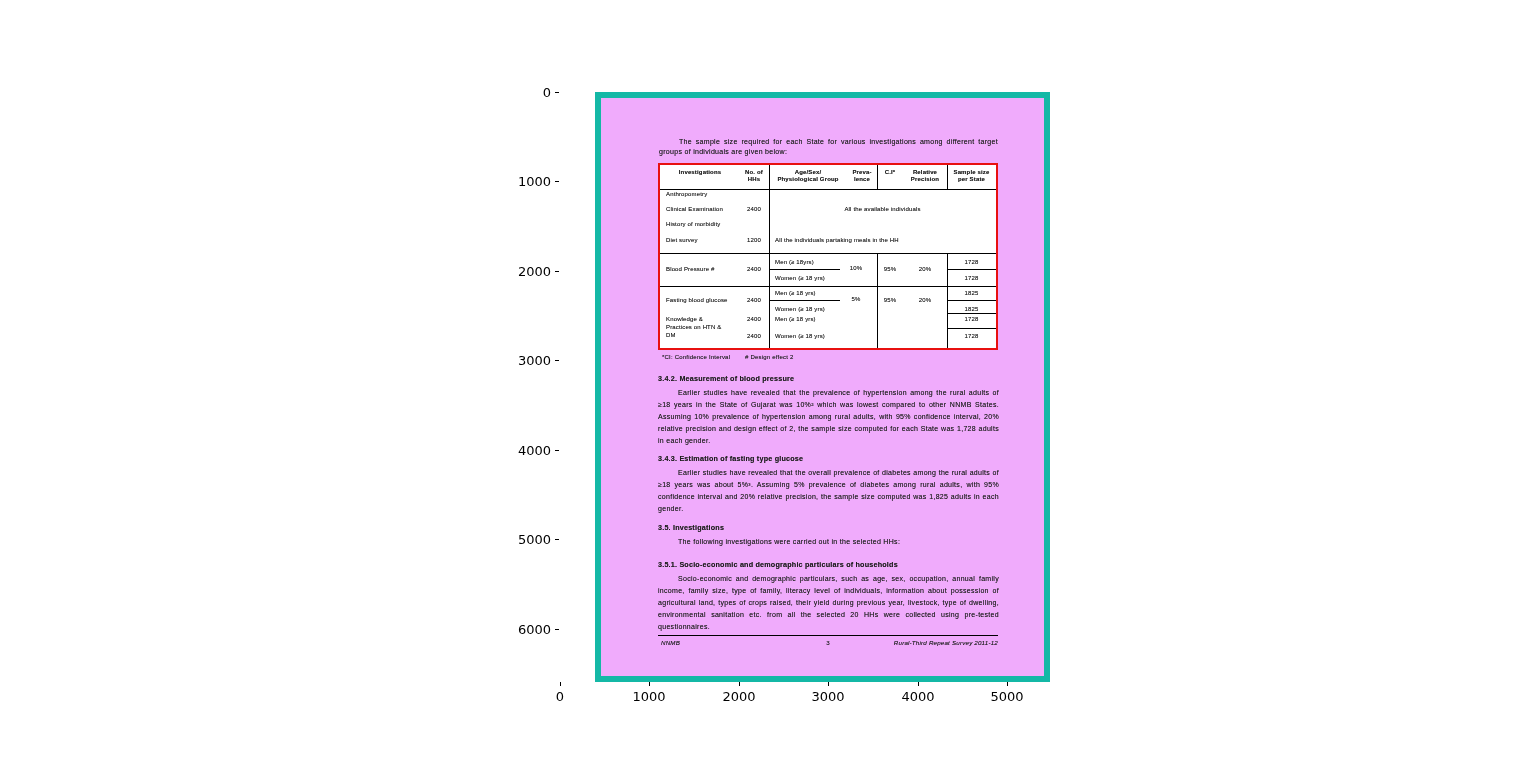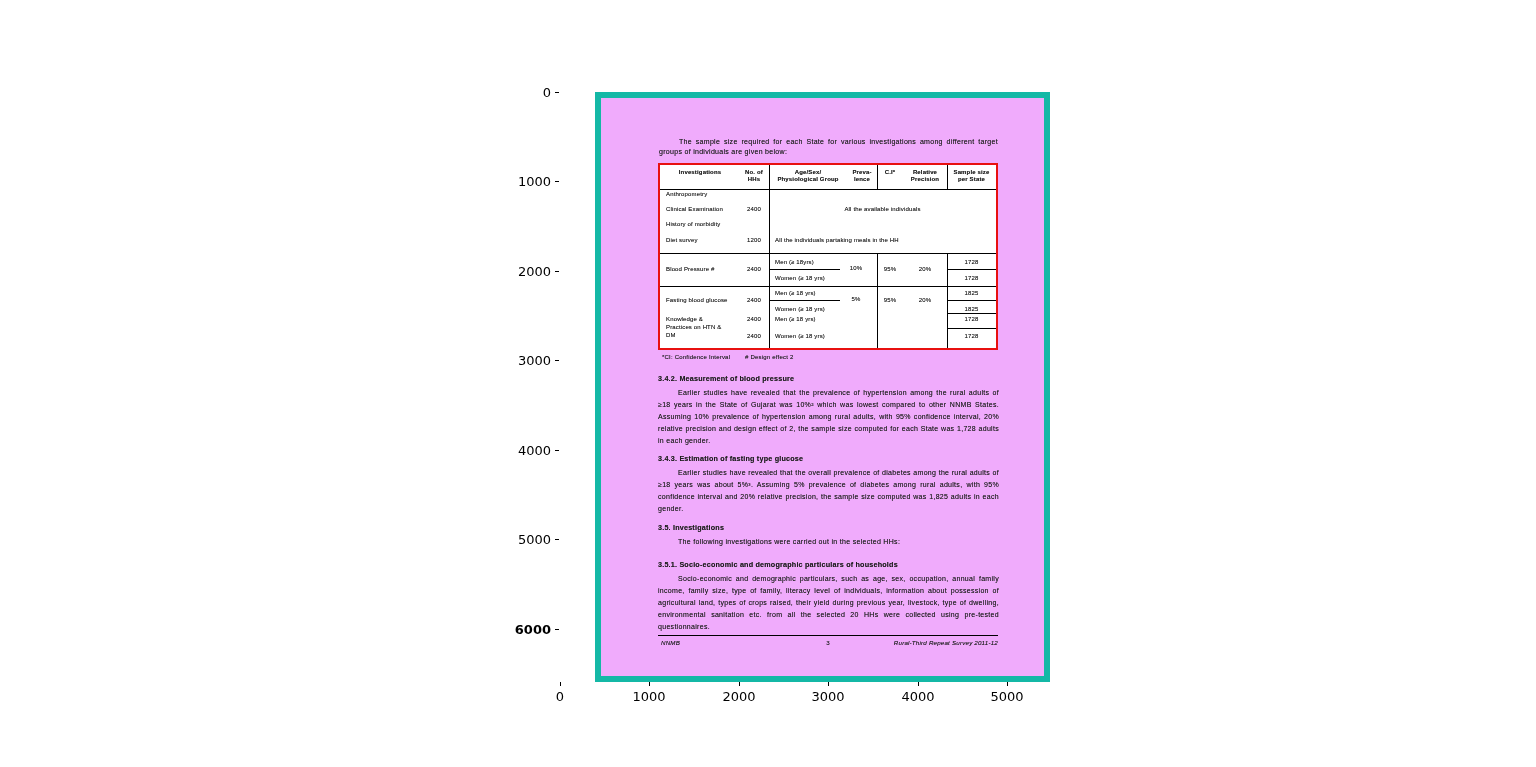--- a/index.html
+++ b/index.html
@@ -46,21 +46,21 @@
   <div class="ytick-mark" style="left:555px;top:450px;"></div>
   <div class="ytick-mark" style="left:555px;top:539px;"></div>
   <div class="ytick-mark" style="left:555px;top:629px;"></div>
 
   <div class="tick-label ytick-label" style="left:491px;top:85px;">0</div>
   <div class="tick-label ytick-label" style="left:491px;top:174px;">1000</div>
   <div class="tick-label ytick-label" style="left:491px;top:264px;">2000</div>
   <div class="tick-label ytick-label" style="left:491px;top:353px;">3000</div>
   <div class="tick-label ytick-label" style="left:491px;top:443px;">4000</div>
   <div class="tick-label ytick-label" style="left:491px;top:532px;">5000</div>
-  <div class="tick-label ytick-label" style="left:491px;top:622px;font-weight:bold;">6000</div>
+  <div class="tick-label ytick-label" style="left:491px;top:622px;">6000</div>
 
   <div class="xtick-mark" style="left:560px;top:682px;"></div>
   <div class="xtick-mark" style="left:649px;top:682px;"></div>
   <div class="xtick-mark" style="left:739px;top:682px;"></div>
   <div class="xtick-mark" style="left:828px;top:682px;"></div>
   <div class="xtick-mark" style="left:918px;top:682px;"></div>
   <div class="xtick-mark" style="left:1007px;top:682px;"></div>
 
   <div class="tick-label xtick-label" style="left:525px;top:689px;">0</div>
   <div class="tick-label xtick-label" style="left:614px;top:689px;">1000</div>

